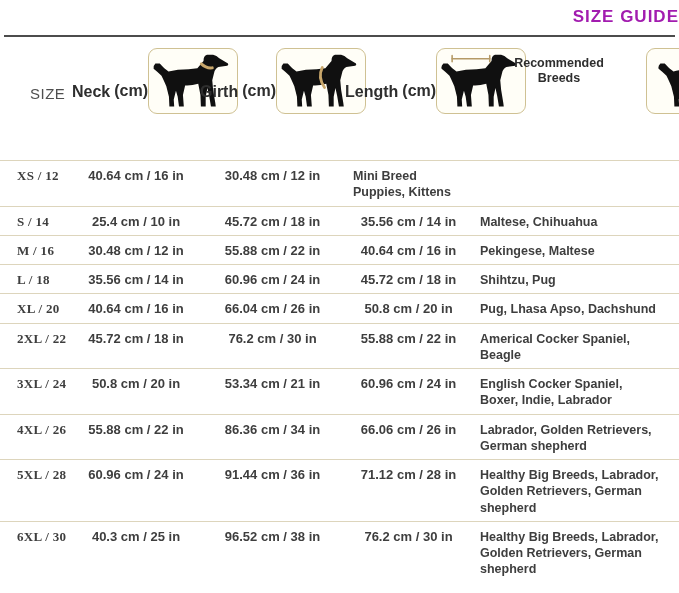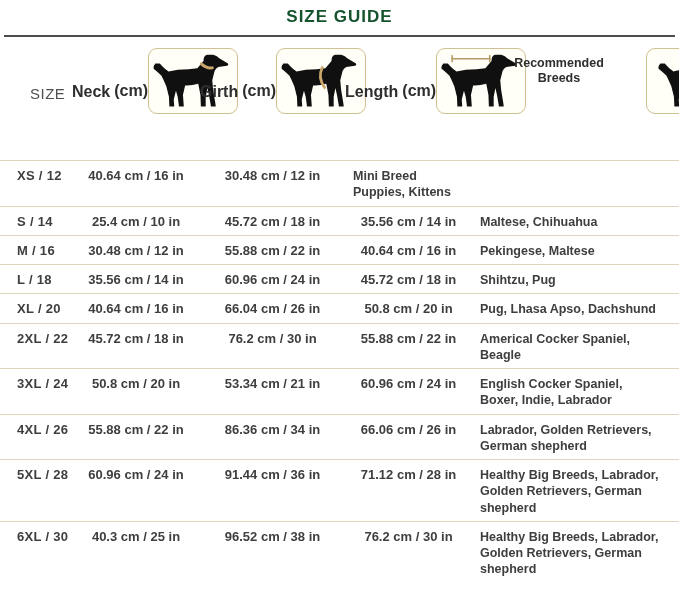--- a/index.html
+++ b/index.html
@@ -9,26 +9,26 @@
     font-family: "Liberation Sans", sans-serif;
   }
   .page {
     position: relative;
     width: 679px;
     height: 593px;
     background: #ffffff;
     overflow: hidden;
   }
   .title {
-    text-align: center;
+    text-align: right;
     padding-top: 7px;
     font-size: 17px;
     font-weight: 600;
     letter-spacing: 1px;
-    color: #14532d;
+    color: #a21caf;
   }
   .top-rule {
     border: none;
     border-top: 2px solid #4c4c4c;
     margin: 8px 4px 0 4px;
   }
   .grid {
     display: grid;
     grid-template-columns: 72px 128px 145px 127px 1fr;
   }
@@ -100,20 +100,21 @@
   .cell {
     font-size: 13px;
     font-weight: 700;
     color: #3e3e3e;
     padding-top: 7px;
     padding-bottom: 5px;
   }
   .cell-size {
     padding-left: 17px;
     letter-spacing: 0.3px;
+    font-family: Liberation Serif, serif;
   }
   .cell-mid {
     text-align: center;
   }
   .cell-breeds {
     padding-left: 8px;
     padding-right: 16px;
     font-size: 12.5px;
     font-weight: 600;
     line-height: 1.3;

